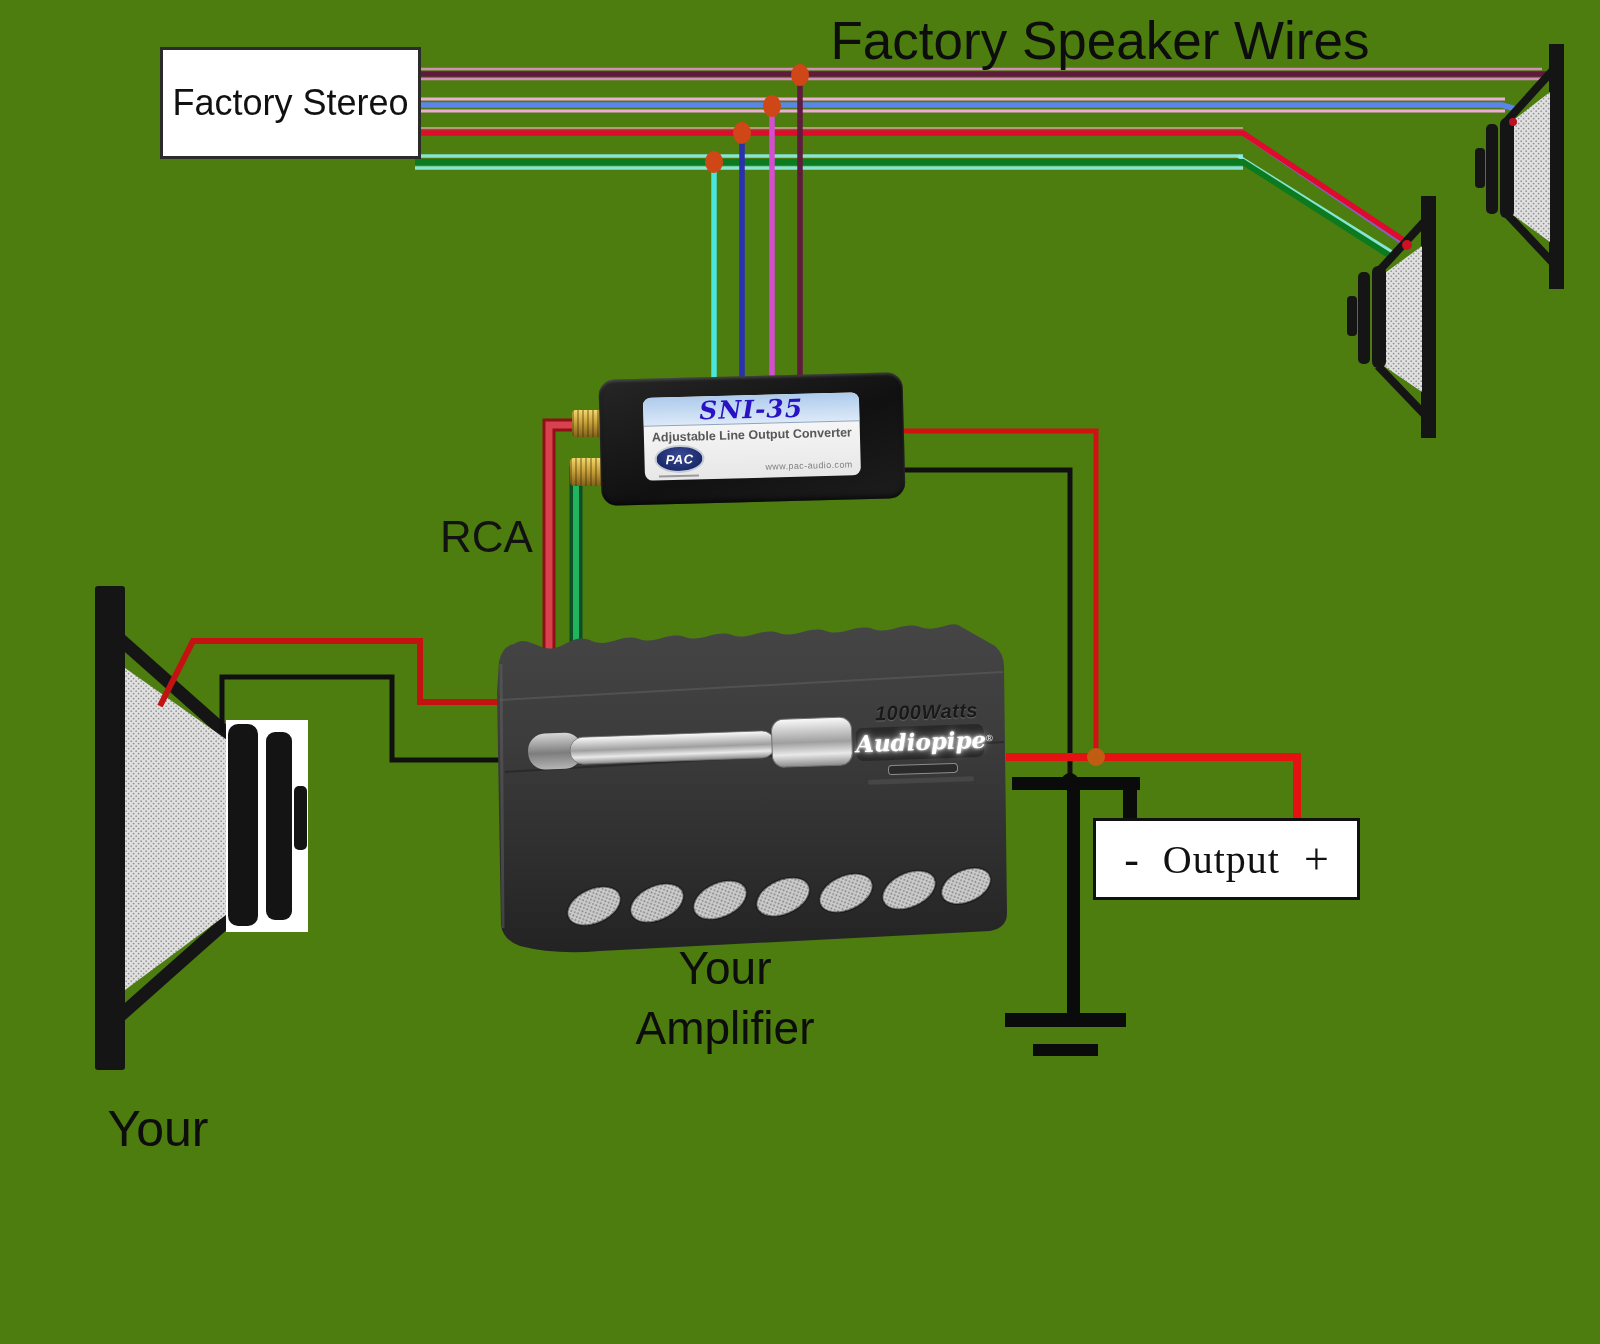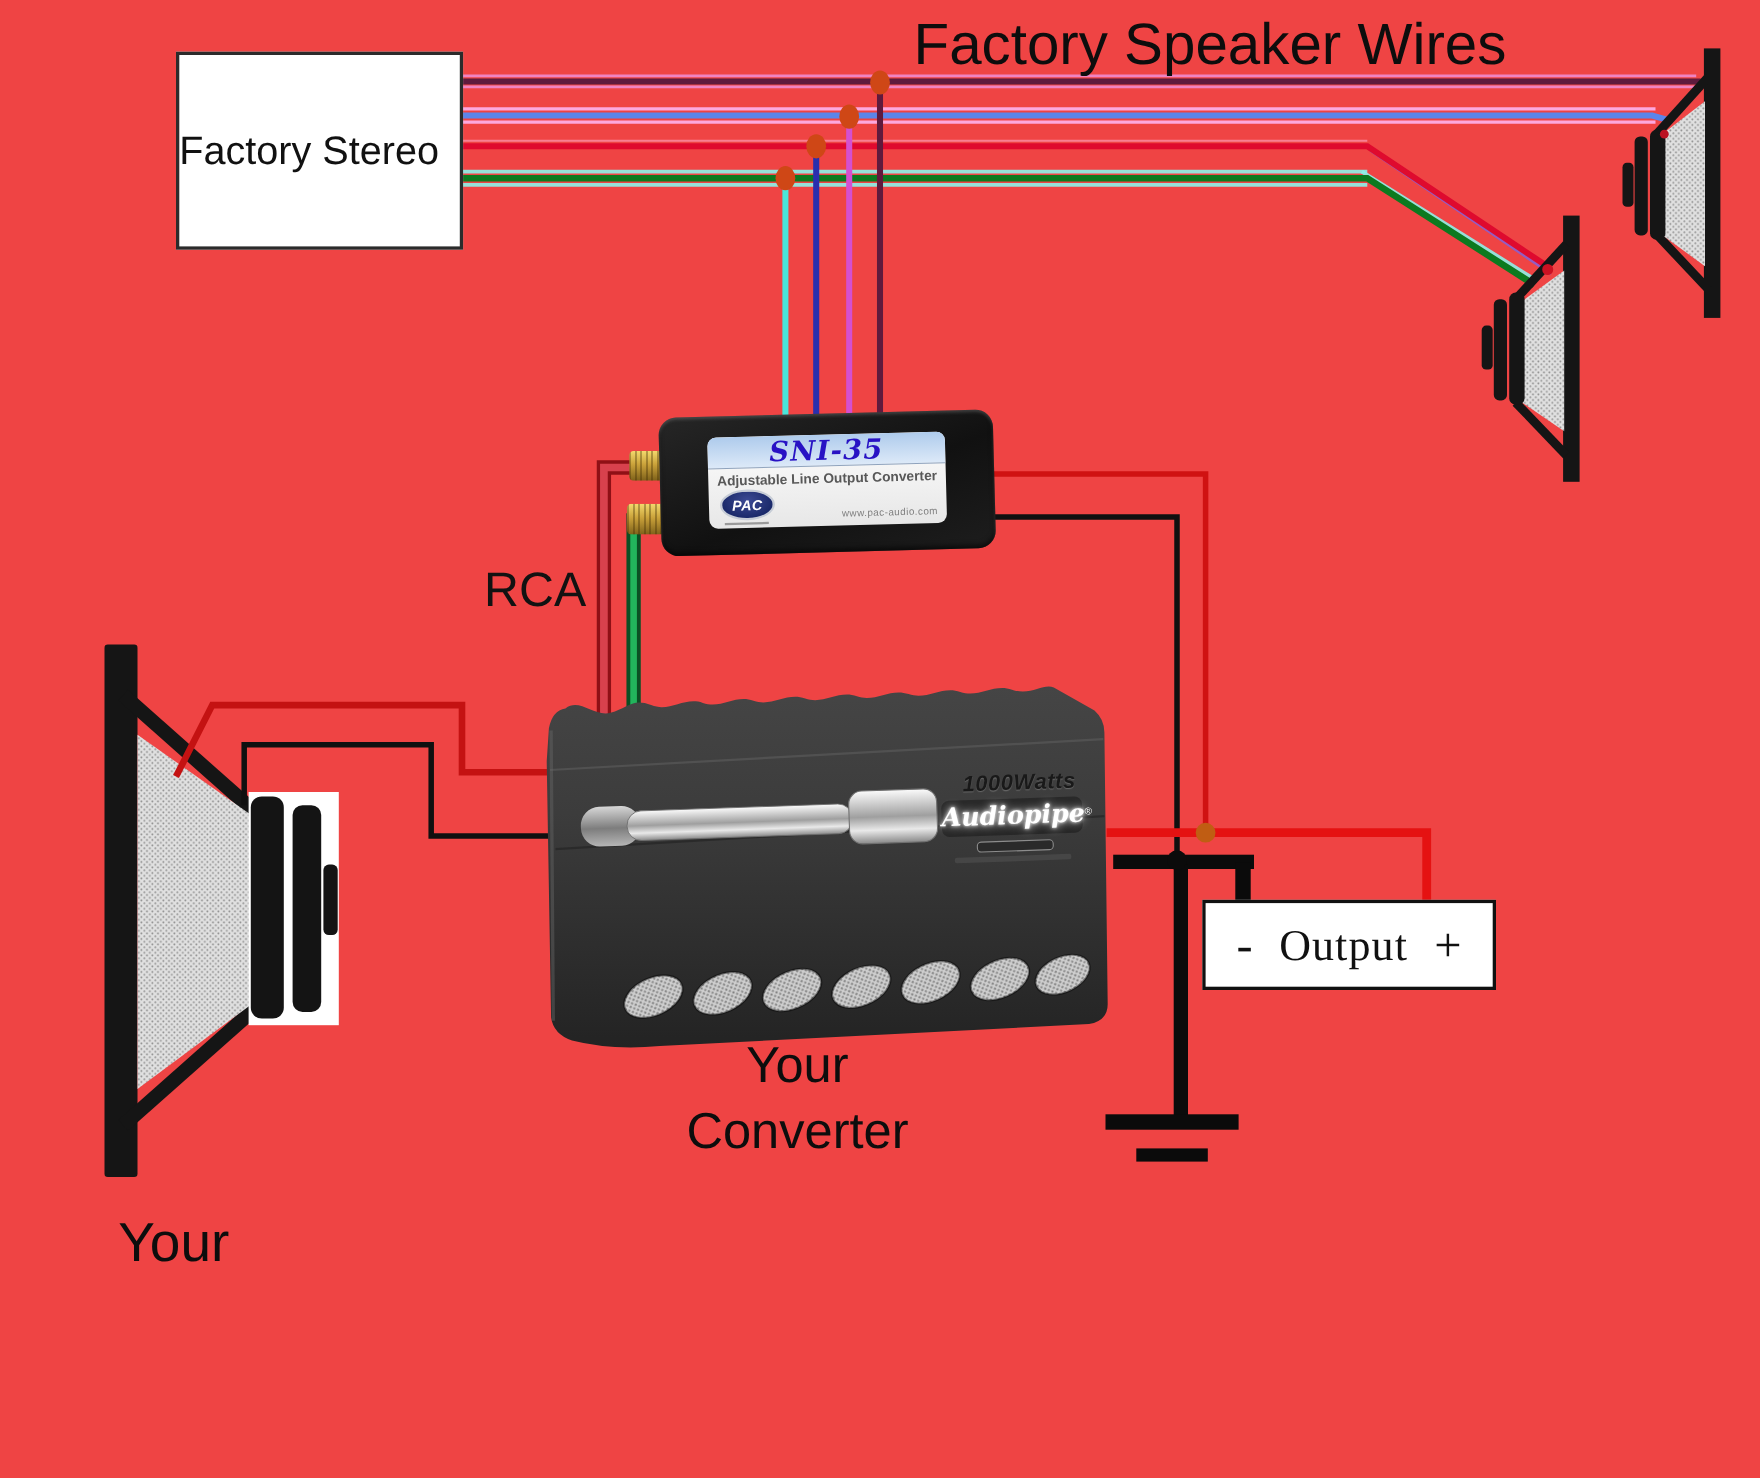--- a/index.html
+++ b/index.html
@@ -1,22 +1,22 @@
 <!DOCTYPE html>
 <html><head>
 <meta charset="utf-8">
 <style>
   html,body{margin:0;padding:0;background:#fff;}
-  #stage{position:relative;width:1600px;height:1344px;background:#ef4444;overflow:hidden;
+  #stage{position:relative;width:1600px;height:1344px;background:#4d7c0f;overflow:hidden;
          font-family:"Liberation Sans",sans-serif;}
   #wires-svg{position:absolute;left:0;top:0;z-index:1;}
   .boxlabel{position:absolute;z-index:3;box-sizing:border-box;}
 
-  .stereo-box{left:160px;top:47px;width:261px;height:180px;background:#fff;
-    border:3px solid #2b2b2b;display:flex;align-items:center;justify-content:flex-start;}
+  .stereo-box{left:160px;top:47px;width:261px;height:112px;background:#fff;
+    border:3px solid #2b2b2b;display:flex;align-items:center;justify-content:center;}
   .stereo-box span{font-size:36px;color:#111;}
 
   .title{left:780px;top:10px;width:640px;text-align:center;font-size:53px;color:#0d0d0d;z-index:3;}
 
   .rca{left:440px;top:512px;width:100px;font-size:44px;color:#121212;z-index:3;}
 
   .amp-label{left:565px;top:938px;width:320px;text-align:center;font-size:46px;
     line-height:60px;color:#0d0d0d;z-index:3;}
   .sub-label{left:2px;top:1098px;width:312px;text-align:center;font-size:50px;
     line-height:63px;color:#0d0d0d;z-index:3;}
@@ -256,20 +256,20 @@
   <div class="boxlabel amp-plate2"></div>
 
   <div class="boxlabel battery">
     <span class="bsign">-</span>
     <span class="bname">Output</span>
     <span class="bsign">+</span>
   </div>
 
   <div class="boxlabel amp-label">
     <div>Your</div>
-    <div>Converter</div>
+    <div>Amplifier</div>
   </div>
 
   <div class="boxlabel sub-label">
     <div>Your</div>
   </div>
 
 </div>
 
 </body></html>

